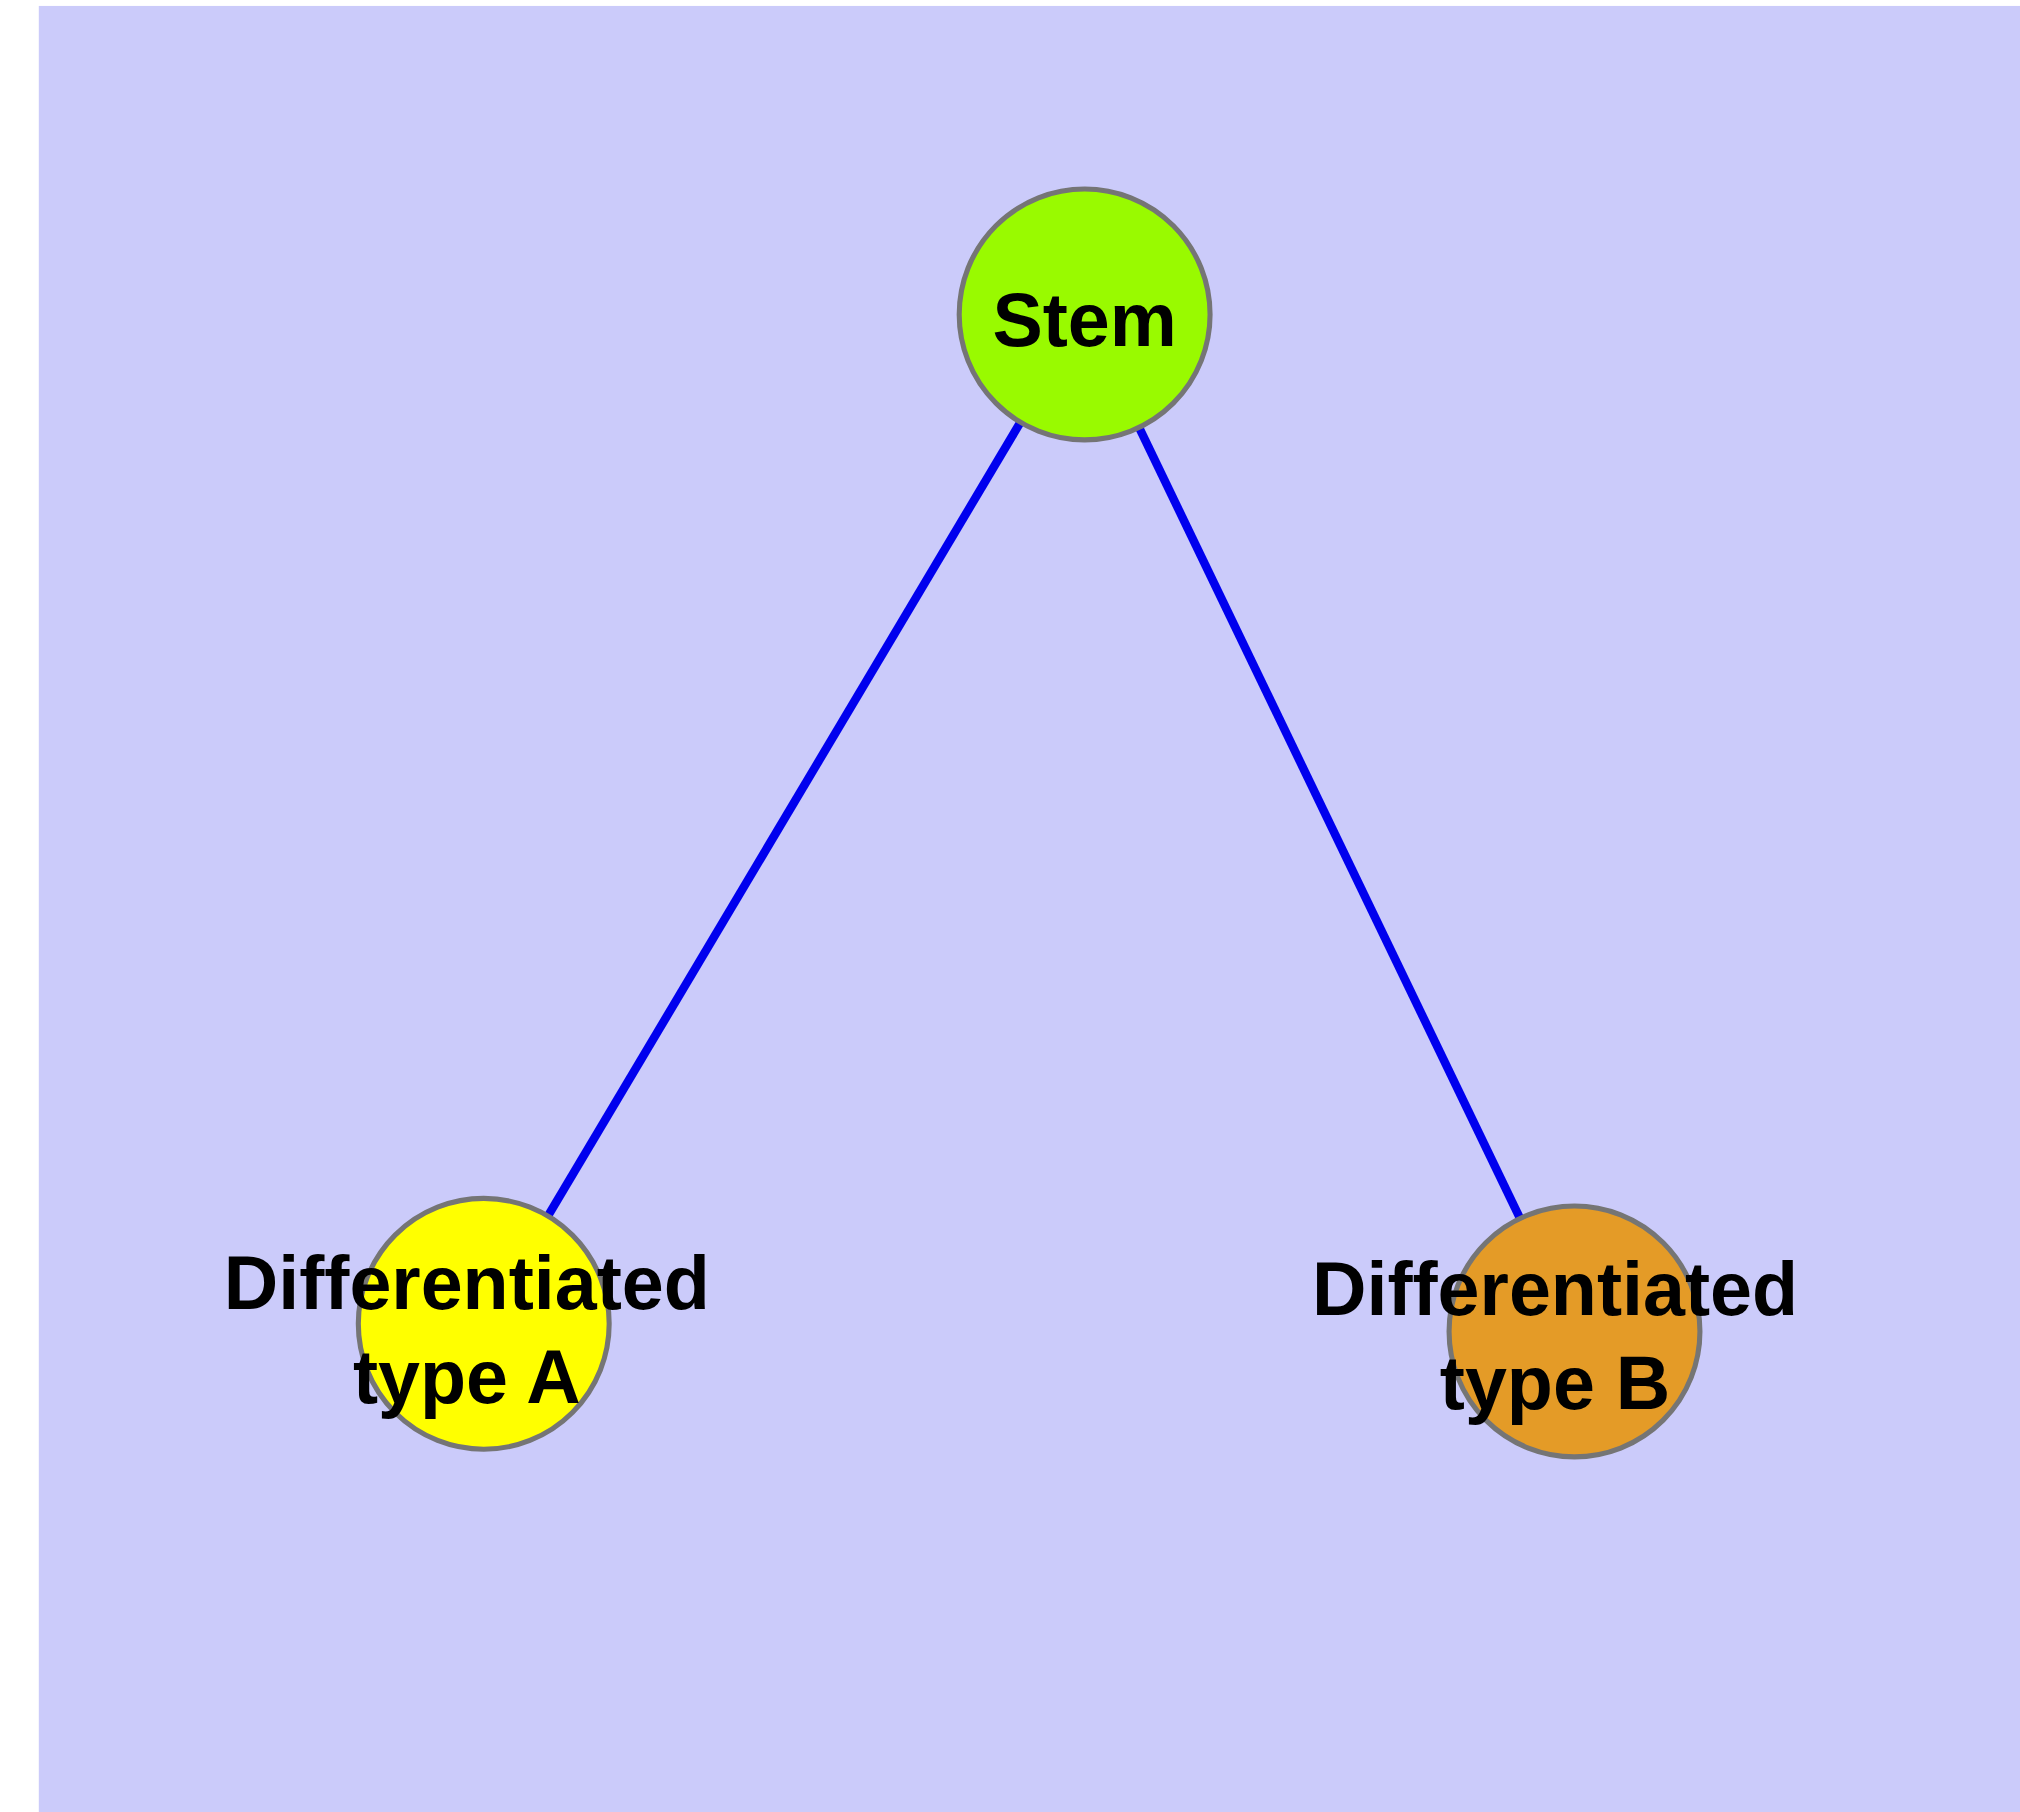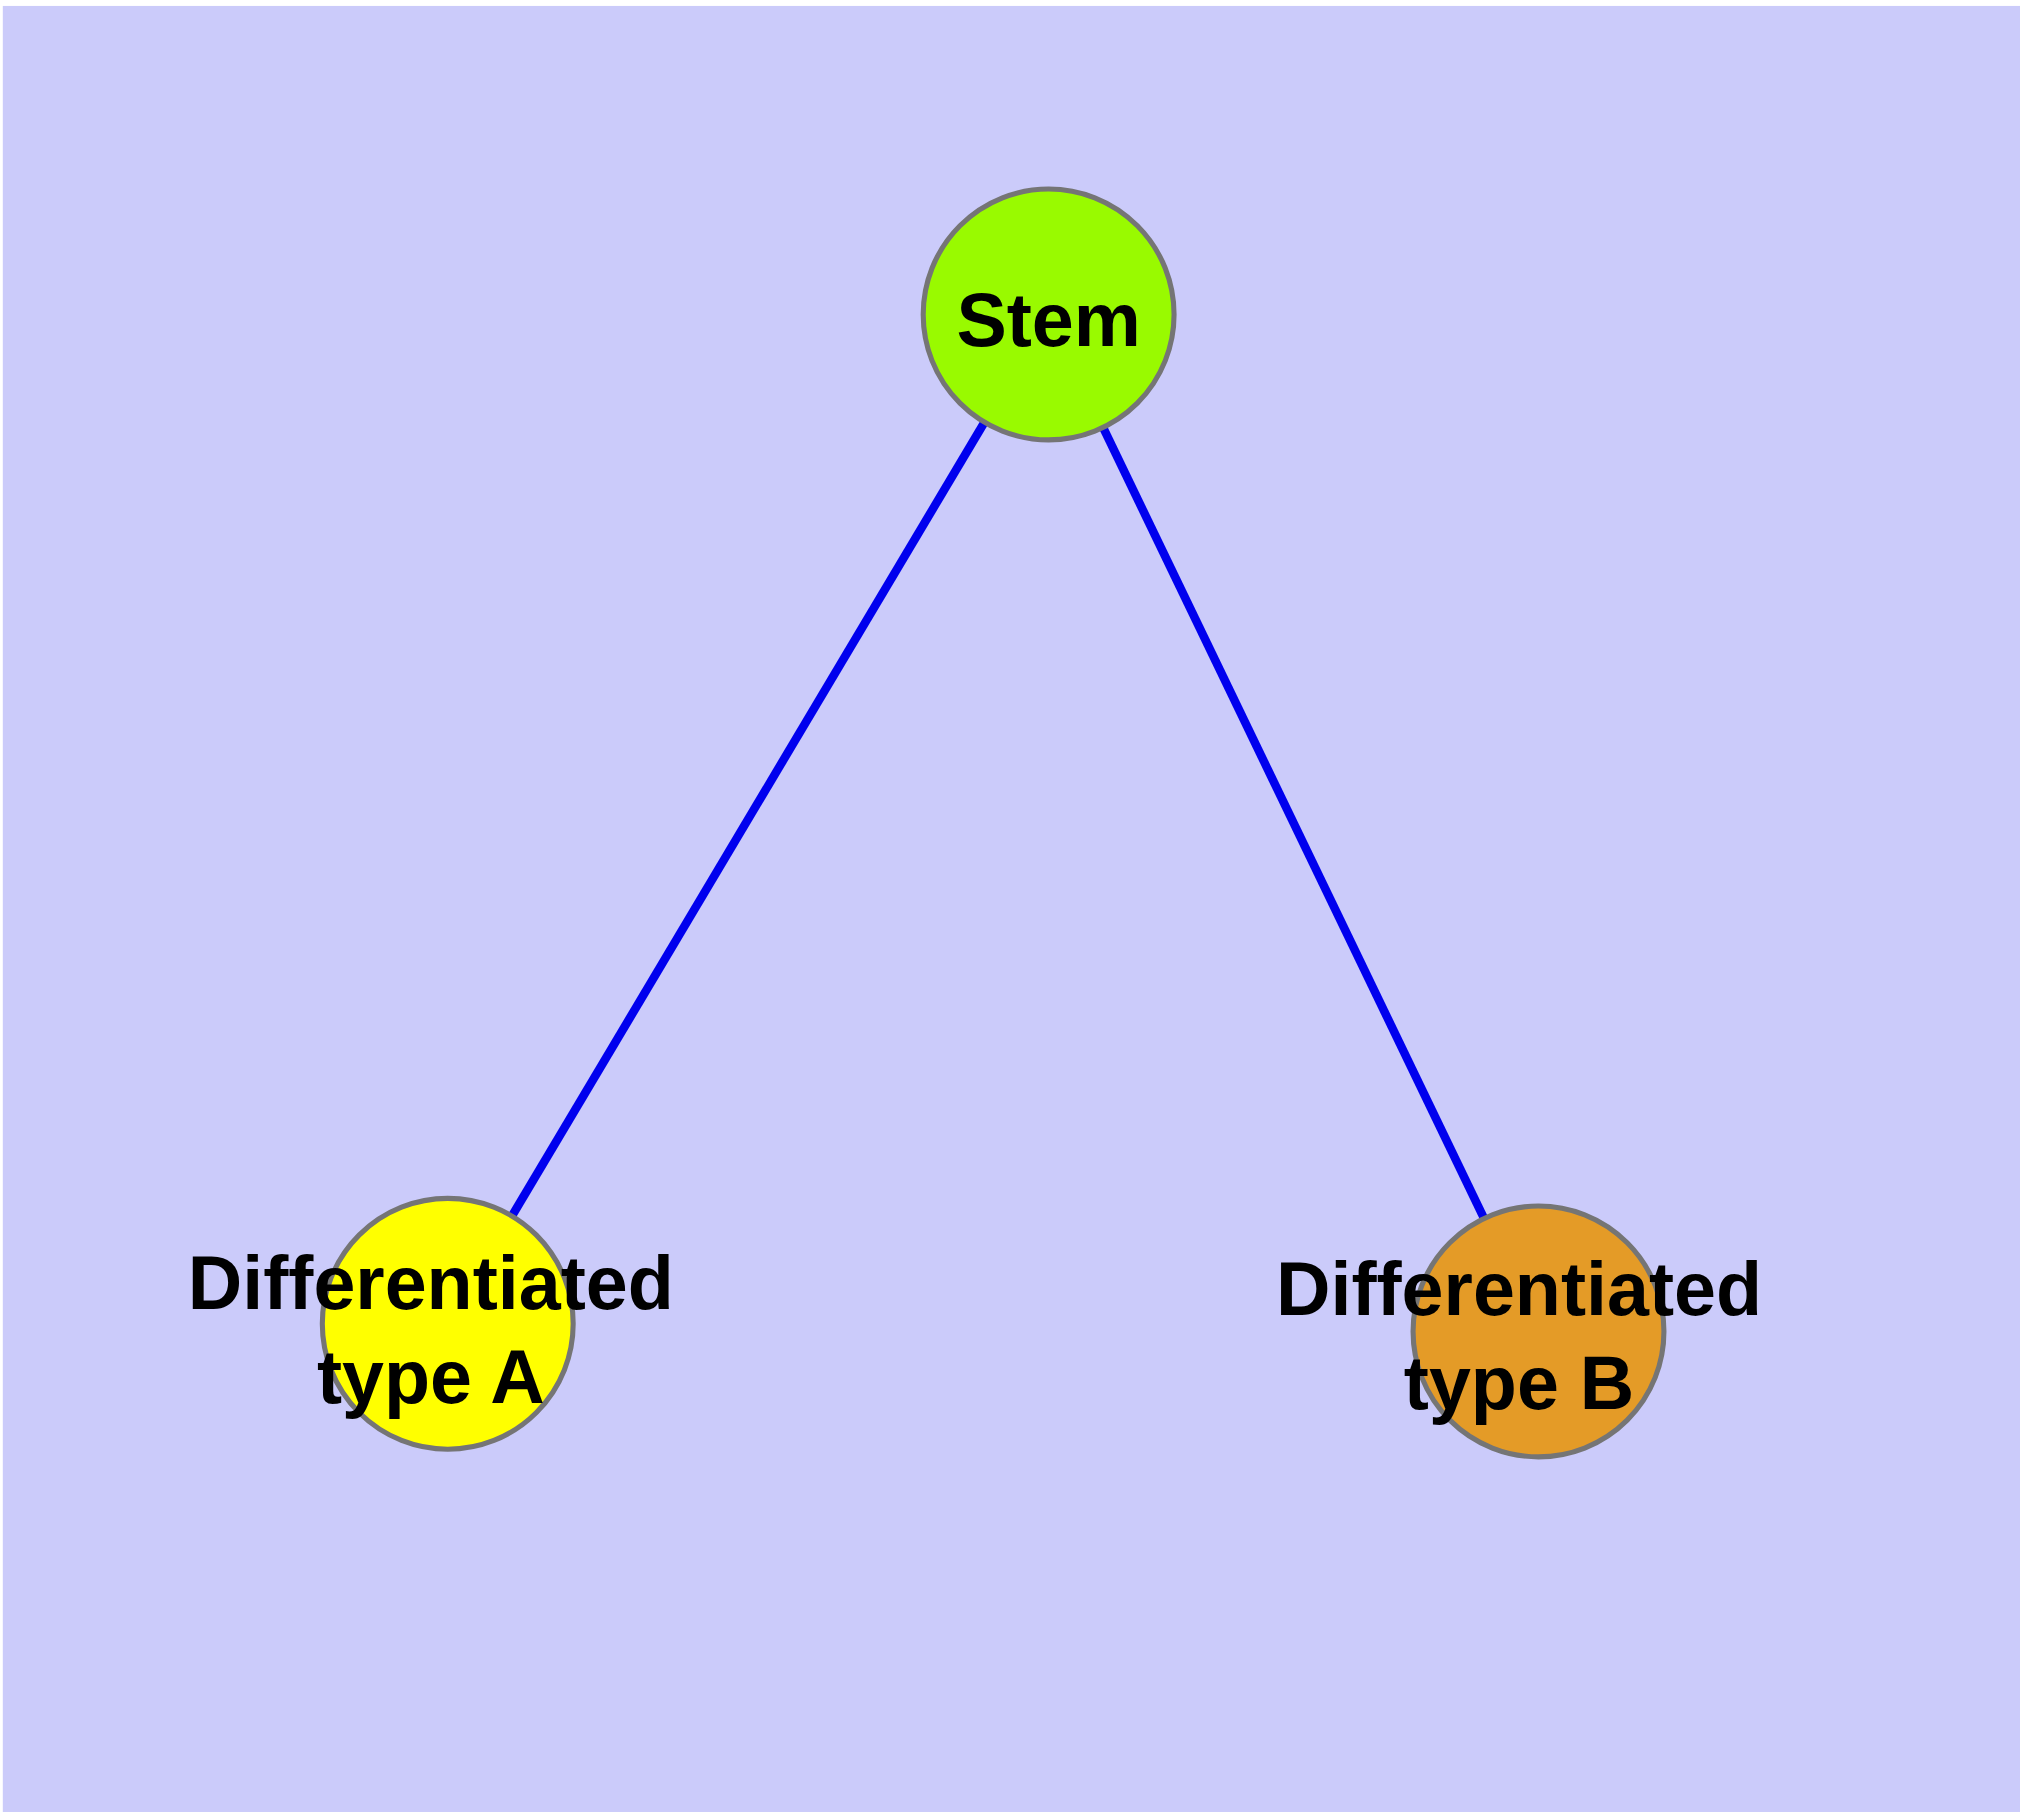--- a/index.html
+++ b/index.html
@@ -6,20 +6,21 @@
     margin: 0;
     padding: 0;
     width: 2021px;
     height: 1812px;
     background: #ffffff;
     overflow: hidden;
   }
   .canvas-wrap {
     position: absolute;
     inset: 0;
+    padding-left: 36px;
   }
   svg {
     display: block;
     width: 2021px;
     height: 1812px;
   }
   .node-label {
     font-family: "Liberation Sans", sans-serif;
     font-weight: 700;
     font-size: 89px;

